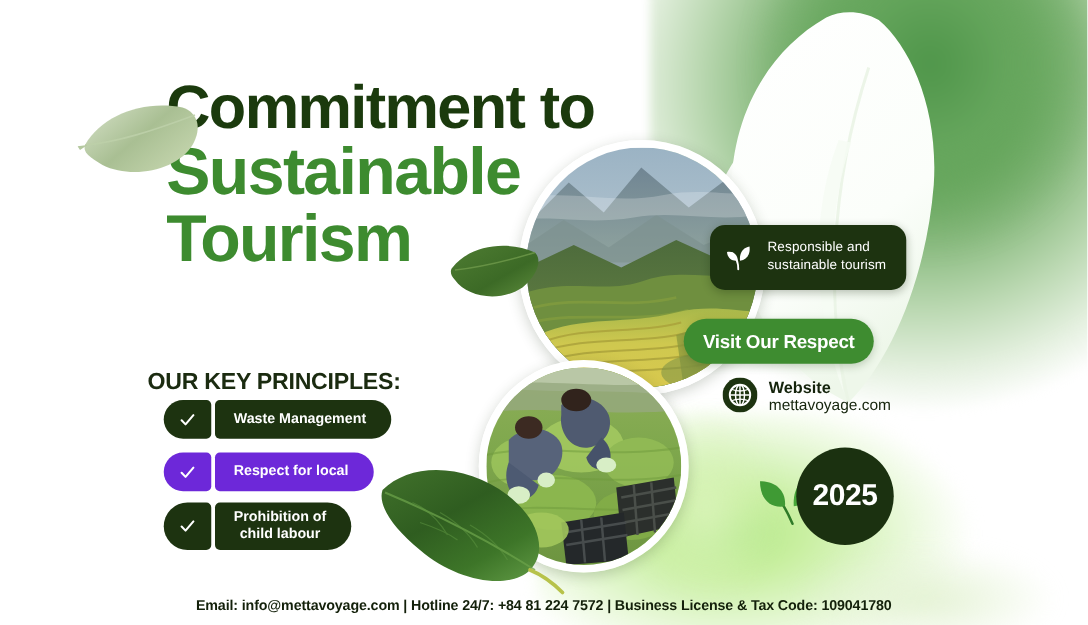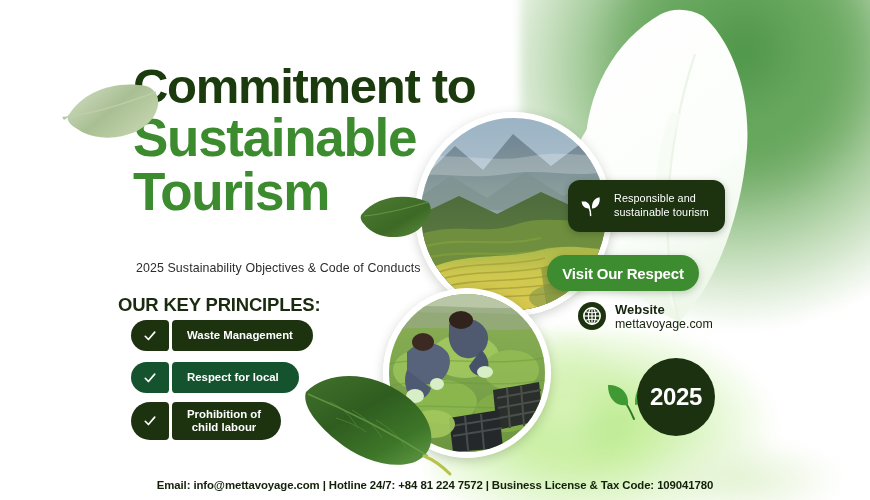--- a/index.html
+++ b/index.html
@@ -91,21 +91,21 @@
     display:flex;align-items:center;justify-content:center;
   }
   #p2 .p-check{border-radius:19px 4px 4px 19px;}
   .p-label{
     margin-left:3px;padding:0 20px 0 15px;border-radius:4px 16px 16px 4px;
     display:flex;align-items:center;
     color:#ffffff;font-size:11.4px;font-weight:bold;line-height:1.18;
   }
   #p2 .p-label{border-radius:4px 19px 19px 4px;}
   .dark{background:#1d3310;}
-  .mid{background:#14532d;text-align:center;}
+  .mid{background:#6d28d9;text-align:center;}
   .check-glyph{display:block;width:14px;height:14px;}
 
   
   #photo-top{
     position:absolute;left:415px;top:112px;width:185px;height:192px;
     border-radius:50%;
     border:6px solid #ffffff;
     overflow:hidden;
     box-shadow:0 3px 11px rgba(40,60,30,0.22);
   }
@@ -209,21 +209,20 @@
 
     <path d="M128 120 C 104 182 108 258 132 322 C 120 252 118 178 138 122 Z" fill="#f6fbf3" opacity="0.85"></path>
   </svg>
 
   <div id="headline">
     <div class="hl-line" id="hl1">Commitment to</div>
     <div class="hl-line" id="hl2">Sustainable</div>
     <div class="hl-line" id="hl3">Tourism</div>
   </div>
 
-  <div id="subtitle">2025 Sustainability Objectives &amp; Code of Conducts</div>
 
   <div id="principles-title">OUR KEY PRINCIPLES:</div>
 
   <div class="principle-row" id="p0">
     <div class="p-check dark">
       <svg class="check-glyph" viewBox="0 0 16 16">
           <path d="M2.6 8.3 L6.2 12 L13.4 3.6" fill="none" stroke="#ffffff" stroke-width="1.9" stroke-linecap="round" stroke-linejoin="round"></path>
         </svg>
     </div>
     <div class="p-label dark">Waste Management</div>

